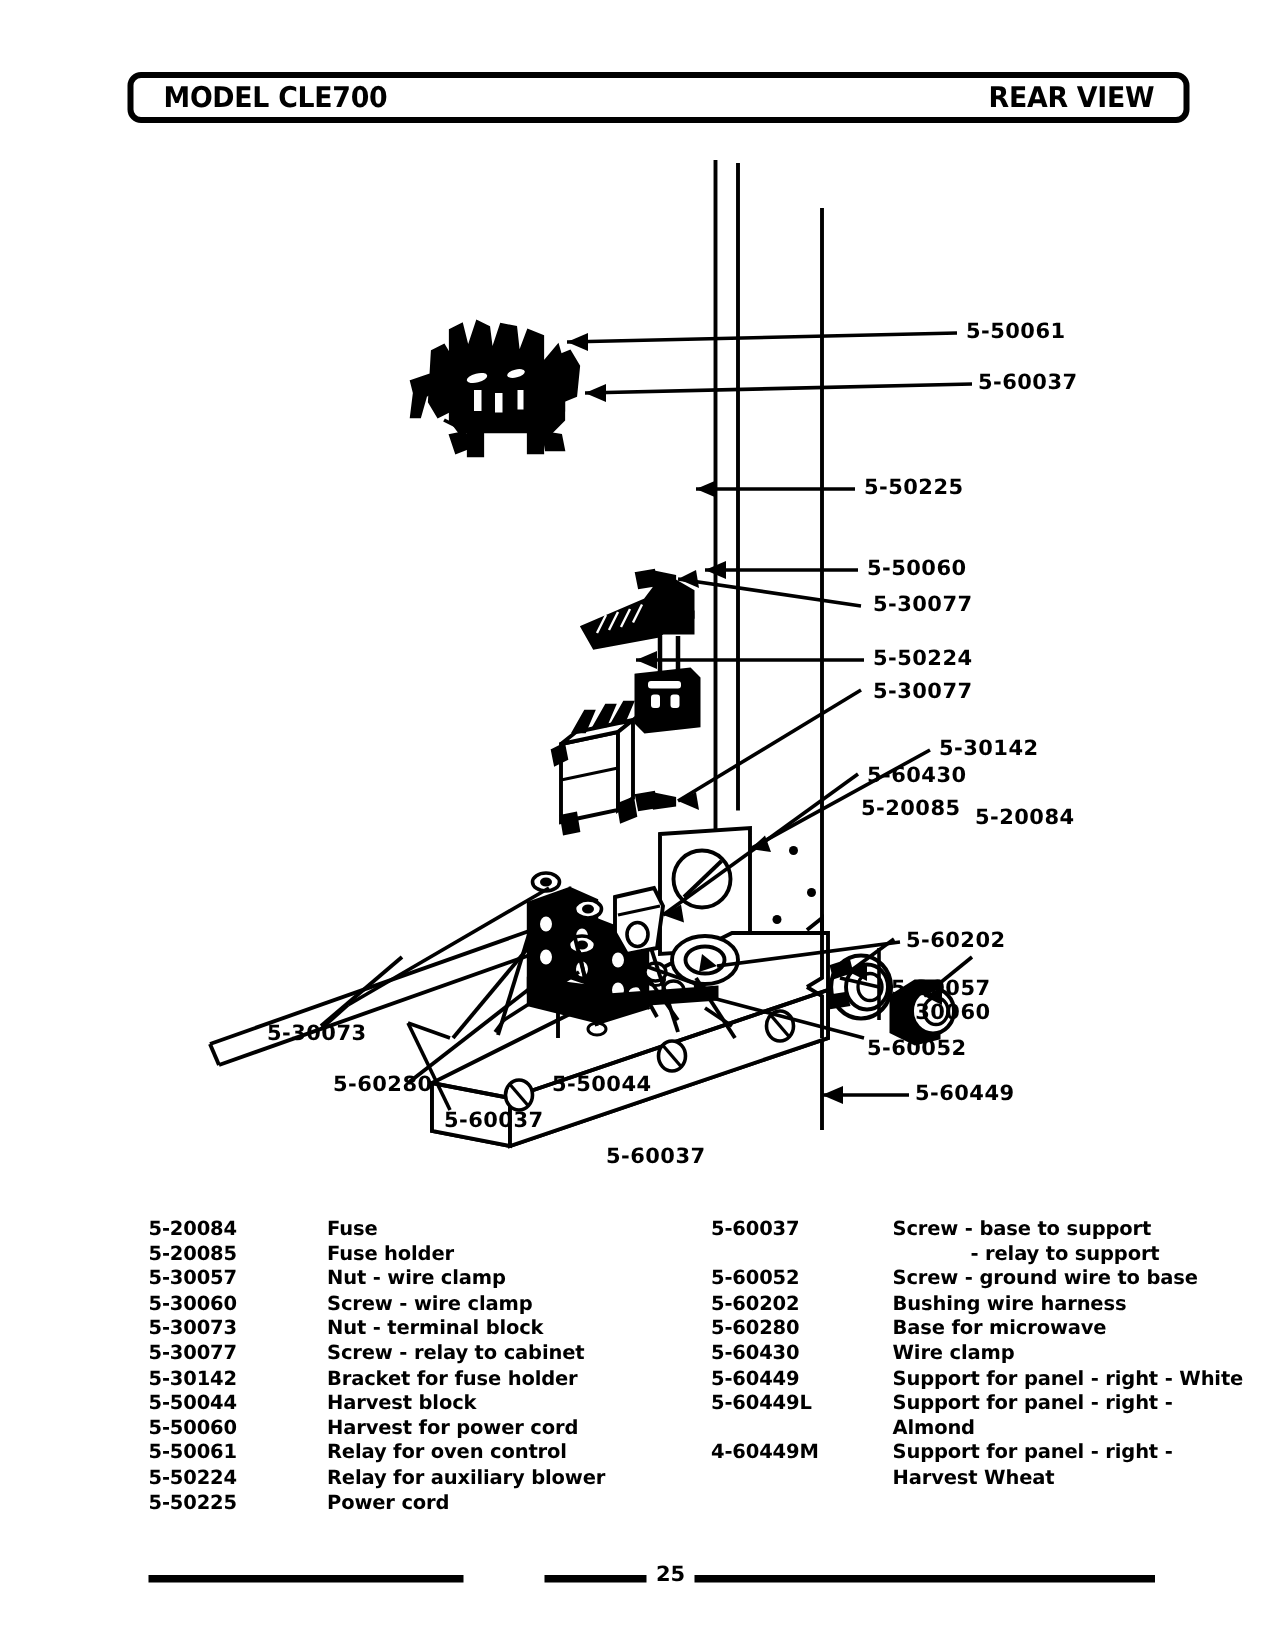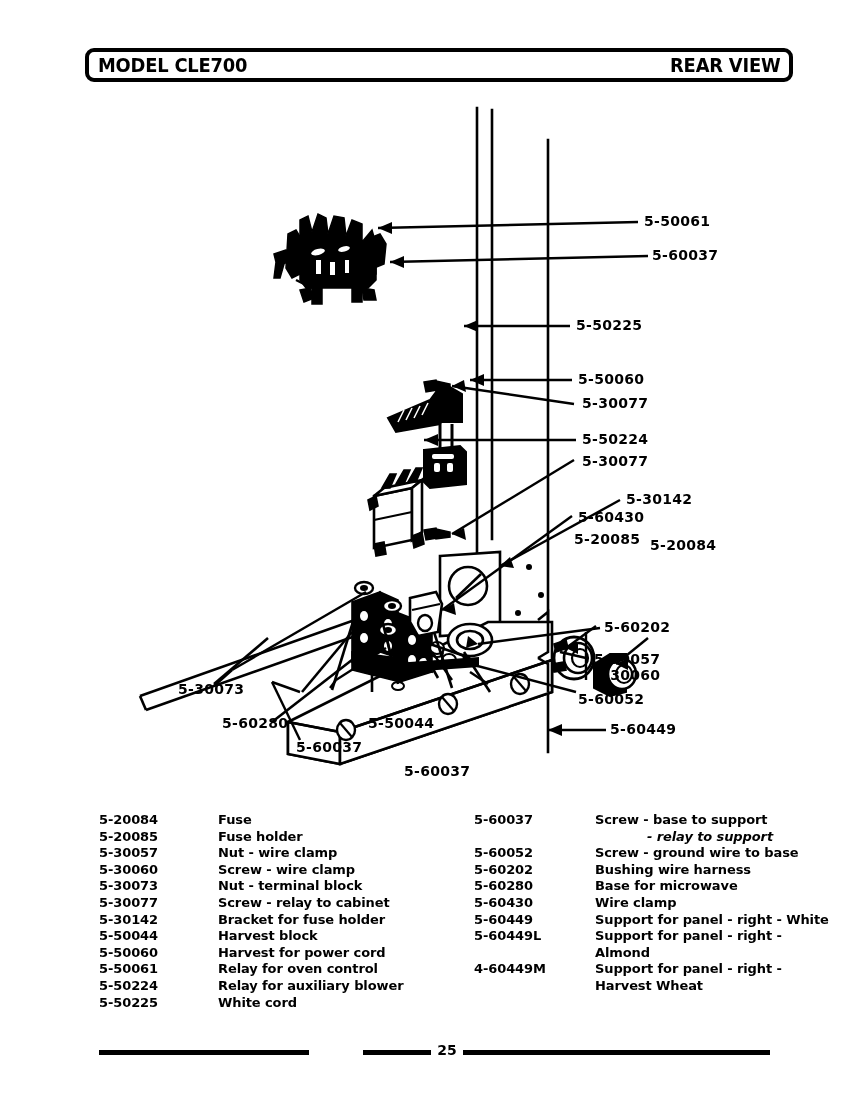--- a/index.html
+++ b/index.html
@@ -31,21 +31,21 @@
     border-radius: 9px;
     box-sizing: border-box;
     background: #fff;
   }
   #header-inner {
     position: absolute;
     left: 0; top: 0; right: 0; bottom: 0;
     display: flex;
     align-items: center;
     justify-content: space-between;
-    padding: 0 9px;
+    padding: 0 20px;
   }
   .banner-text {
     font-family: "DejaVu Sans", sans-serif;
     font-weight: bold;
     font-size: 19px;
     letter-spacing: -0.2px;
     line-height: 1;
     white-space: nowrap;
     transform: scaleX(0.94);
     transform-origin: left center;
@@ -102,21 +102,21 @@
   #parts-col-left  .part-num { width: 91px; }
   #parts-col-right .part-num { width: 93px; }
   .part-desc {
     font-family: "DejaVu Sans", sans-serif;
     font-weight: bold;
     font-size: 13px;
     letter-spacing: -0.1px;
     white-space: nowrap;
     margin-left: 28px;
   }
-  .part-desc.indent { padding-left: 52px; font-style: italic; }
+  .part-desc.indent { padding-left: 52px; }
   .part-row.cont { }
 
   
   #footer {
     position: absolute;
     left: 11px;
     top: 1040px;
     width: 848px;
     height: 30px;
   }
@@ -505,21 +505,21 @@
         <div class="part-row">
           <span class="part-num">5-50061</span>
           <span class="part-desc">Relay for oven control</span>
         </div>
         <div class="part-row">
           <span class="part-num">5-50224</span>
           <span class="part-desc">Relay for auxiliary blower</span>
         </div>
         <div class="part-row">
           <span class="part-num">5-50225</span>
-          <span class="part-desc">White cord</span>
+          <span class="part-desc">Power cord</span>
         </div>
       </div>
     <div class="parts-col" id="parts-col-right">
         <div class="part-row">
           <span class="part-num">5-60037</span>
           <span class="part-desc">Screw - base to support</span>
         </div>
         <div class="part-row cont">
           <span class="part-num"></span>
           <span class="part-desc indent">- relay to support</span>

